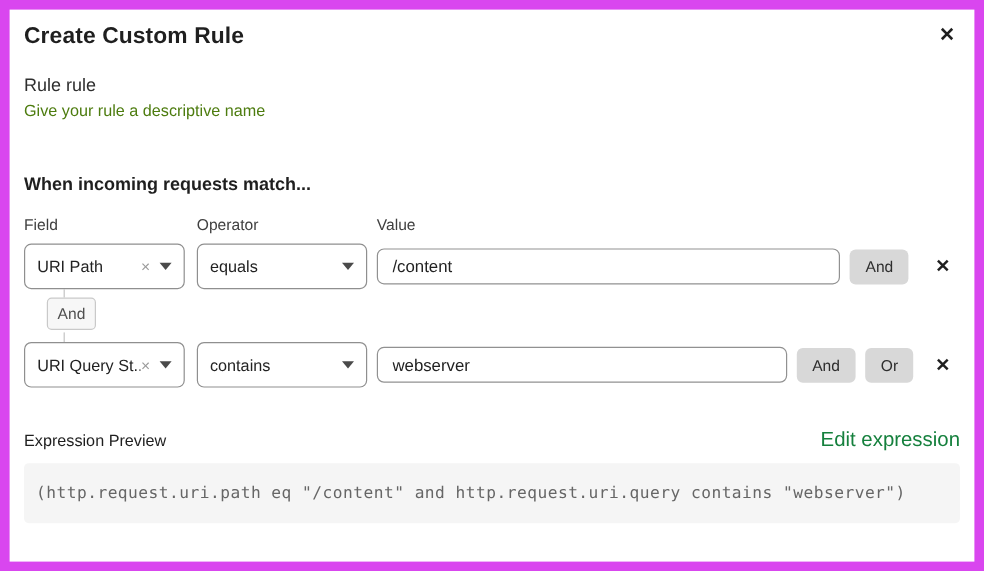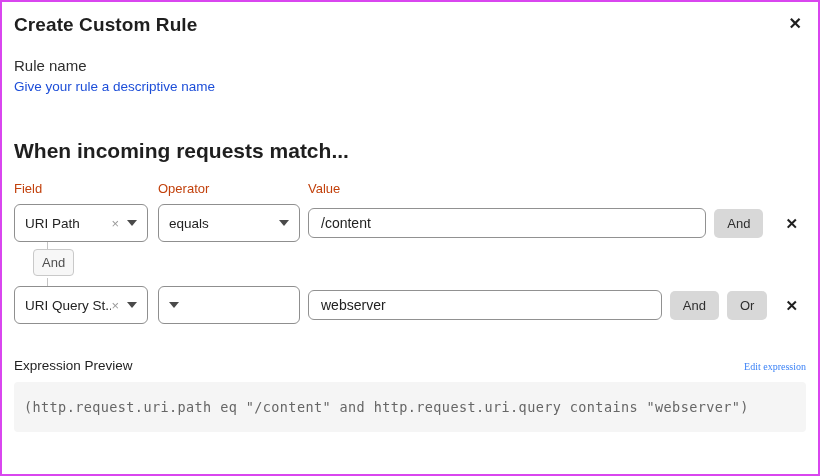--- a/index.html
+++ b/index.html
@@ -6,21 +6,21 @@
   html, body { background: #ffffff; }
   body {
     font-family: "Liberation Sans", sans-serif;
     color: #222;
   }
   .modal {
     position: relative;
     width: 820px;
     height: 476px;
     background: #ffffff;
-    border: 2px solid #d946ef;
+    border: 8px solid #d946ef;
     overflow: hidden;
   }
   .content { padding: 0 12px; }
 
   
   .header {
     display: flex;
     justify-content: space-between;
     align-items: flex-start;
     padding: 12px 12px 0 12px;
@@ -44,49 +44,49 @@
 
   
   .rule-name-label {
     margin-top: 21px;
     font-size: 15px;
     color: #2e2e2e;
   }
   .rule-name-helper {
     margin-top: 5px;
     font-size: 13.5px;
-    color: #1d4ed8;
+    color: #4d7c0f;
   }
   .text-input {
     display: block;
     width: 100%;
     height: 30px;
     border: 1px solid #919191;
     border-radius: 6px;
     padding: 0 12px;
     font-family: "Liberation Sans", sans-serif;
     font-size: 14px;
     color: #222;
     background: #fff;
     outline: none;
   }
   .rule-name-input { margin-top: 13px; }
 
   
   .match-heading {
     margin-top: 45px;
-    font-size: 21px;
+    font-size: 15px;
     font-weight: 700;
     color: #1f1f1f;
   }
   .col-labels {
     display: flex;
     margin-top: 18px;
     font-size: 13px;
-    color: #c2410c;
+    color: #404040;
   }
   .col-labels .col-field { width: 144px; }
   .col-labels .col-operator { width: 150px; }
 
   .cond-row {
     display: flex;
     align-items: center;
     margin-top: 8px;
   }
   .select {
@@ -169,25 +169,24 @@
 
   
   .expr-header {
     display: flex;
     justify-content: space-between;
     align-items: baseline;
     margin-top: 34px;
   }
   .expr-label { font-size: 13.5px; color: #1f1f1f; }
   .edit-link {
-    font-size: 10px;
-    color: #3b82f6;
+    font-size: 17px;
+    color: #15803d;
     text-decoration: none;
     cursor: pointer;
-    font-family: Liberation Serif, serif;
   }
   .code-block {
     margin-top: 9px;
     background: #f5f5f5;
     border-radius: 4px;
     padding: 17px 10px;
     font-family: "DejaVu Sans Mono", monospace;
     font-size: 13.5px;
     letter-spacing: 0.4px;
     color: #666;
@@ -200,21 +199,21 @@
 
 <div class="modal">
 
   <div class="header">
     <div class="title">Create Custom Rule</div>
     <button class="close-btn">✕</button>
   </div>
 
   <div class="content">
 
-    <div class="rule-name-label">Rule name</div>
+    <div class="rule-name-label">Rule rule</div>
     <div class="rule-name-helper">Give your rule a descriptive name</div>
 
     <div class="match-heading">When incoming requests match...</div>
 
     <div class="col-labels">
       <span class="col-field">Field</span>
       <span class="col-operator">Operator</span>
       <span class="col-value">Value</span>
     </div>
 
@@ -239,20 +238,21 @@
       <div class="line bottom"></div>
     </div>
 
     <div class="cond-row" style="margin-top:0;">
       <div class="select select-field">
         <span class="select-label">URI Query St...</span>
         <span class="clear-x">×</span>
         <span class="chevron"></span>
       </div>
       <div class="select select-operator">
+        <span class="select-label">contains</span>
         <span class="chevron"></span>
       </div>
       <input class="text-input value-input" type="text" value="webserver" style="">
       <button class="logic-btn">And</button>
       <button class="logic-btn" style="margin-right:4px;">Or</button>
       <button class="delete-x">✕</button>
     </div>
 
     <div class="expr-header">
       <span class="expr-label">Expression Preview</span>

